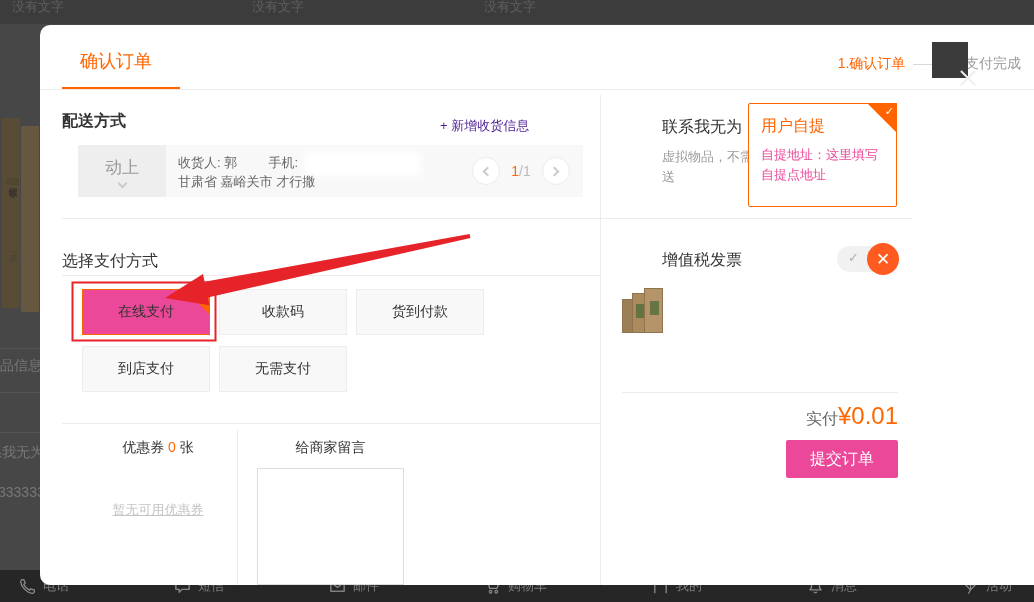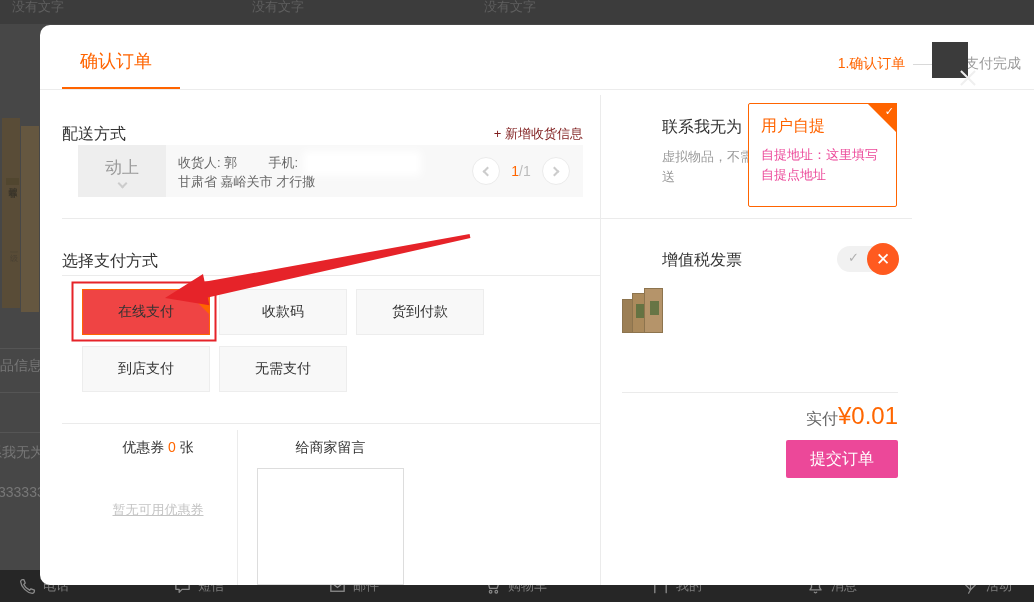--- a/index.html
+++ b/index.html
@@ -42,22 +42,22 @@
   .m-steps { position:absolute; right:36px; top:30px; font-size:14px; display:flex; align-items:center; gap:8px; }
   .step1 { color:#ff6400; } .step2 { color:#9b9b9b; }
   .step-conn { width:32px; height:0; border-top:1px solid #d9d9d9; }
   .m-underline { position:absolute; left:22px; top:62px; width:118px; height:3px; background:#ff6400; }
   .m-head-div { position:absolute; left:0; top:64px; width:100%; height:1px; background:#ececec; }
 
   .sec-title { position:absolute; font-size:16px; color:#333; }
   .hdiv { position:absolute; height:1px; background:#ebebeb; }
   .vdiv { position:absolute; width:1px; background:#ebebeb; }
 
-  .add-link { position:absolute; left:400px; top:100px; width:143px; text-align:right;
-    font-size:13px; color:#7f1d1d; cursor:pointer; }
+  .add-link { position:absolute; left:400px; top:92px; width:143px; 
+    font-size:13px; color:#4c1d95; cursor:pointer; }
 
   
   .addr-card { position:absolute; left:38px; top:120px; width:505px; height:52px; background:#f8f8f8; }
   .carrier { position:absolute; left:0; top:0; width:88px; height:52px; background:#eee;
     display:flex; flex-direction:column; align-items:center; justify-content:center; }
   .carrier-name { font-size:17px; color:#9a9a9a; }
   .chev { display:inline-block; width:7px; height:7px; border-left:2px solid #ccc; border-bottom:2px solid #ccc; }
   .chev-down { transform:rotate(-45deg); margin-top:1px; }
   .chev-left { transform:rotate(45deg); margin-left:3px; }
   .chev-right { transform:rotate(-135deg); margin-right:3px; }
@@ -78,21 +78,21 @@
   .pickup-title { margin:12px 12px 8px; font-size:16px; color:#ff6400; }
   .pickup-desc { margin:0 12px; font-size:13px; color:#ec4899; line-height:20px; }
 
   .corner { position:absolute; top:-1px; right:-1px; width:0; height:0;
     border-top:26px solid #ff6400; border-left:26px solid transparent; }
   .corner-check { position:absolute; top:1px; right:2px; color:#fff; font-size:11px; }
 
   
   .pay-btn { position:absolute; width:128px; height:46px; background:#f8f8f8; border:1px solid #ededed;
     font-size:14px; color:#333; display:flex; align-items:center; justify-content:center; cursor:pointer; }
-  .pay-btn.selected { background:#ef4444; border:1px solid #ff6400; }
+  .pay-btn.selected { background:#ec4899; border:1px solid #ff6400; }
   .pb0 { left:42px; top:264px; } .pb1 { left:179px; top:264px; } .pb2 { left:316px; top:264px; }
   .pb3 { left:42px; top:321px; } .pb4 { left:179px; top:321px; }
 
   
   .coupon-title { position:absolute; left:38px; top:414px; width:160px; text-align:center; font-size:14px; color:#333; }
   .coupon-count { color:#ff6600; }
   .coupon-empty { position:absolute; left:38px; top:476px; width:160px; text-align:center; font-size:13px; color:#c4c4c4;text-decoration:underline; }
   .msg-title { position:absolute; left:217px; top:414px; width:147px; text-align:center; font-size:14px; color:#333; }
   .msg-box { position:absolute; left:217px; top:443px; width:147px; height:117px; border:1px solid #ddd;
     background:#fff; resize:none; outline:none; }
@@ -218,21 +218,21 @@
   <div class="modal">
     <div class="m-title">确认订单</div>
     <div class="m-steps">
       <span class="step1">1.确认订单</span>
       <span class="step-conn"></span>
       <span class="step2">2.支付完成</span>
     </div>
     <div class="m-underline"></div>
     <div class="m-head-div"></div>
 
-    <div class="sec-title" style="left:22px;top:99px;">配送方式</div>
+    <div class="sec-title" style="left:22px;top:86px;font-weight:bold;">配送方式</div>
     <a class="add-link">+ 新增收货信息</a>
 
     <div class="addr-card">
       <div class="carrier">
         <span class="carrier-name">动上</span>
         <span class="chev chev-down"></span>
       </div>
       <div class="addr-info">
         <div>
           <span>收货人: 郭</span>

